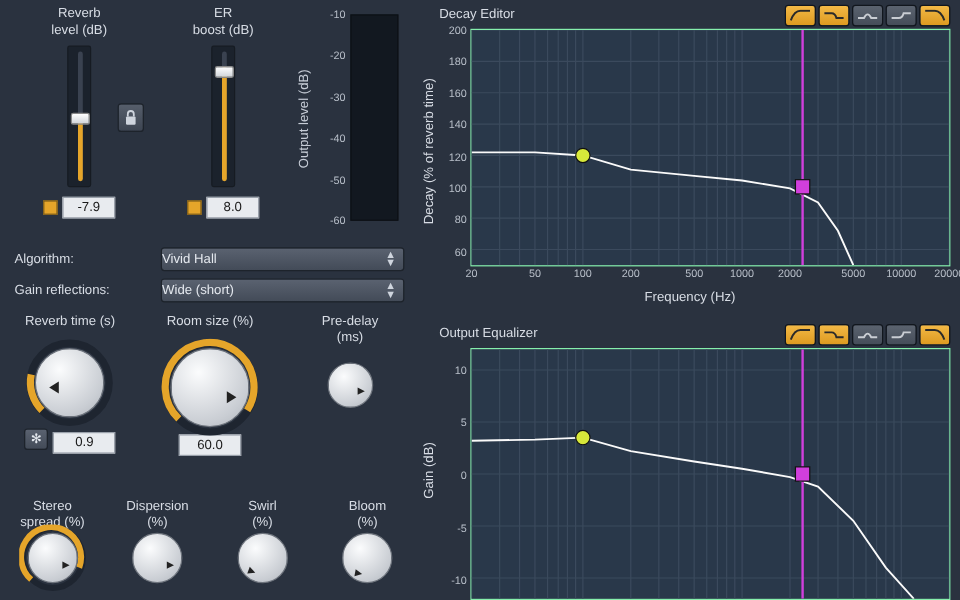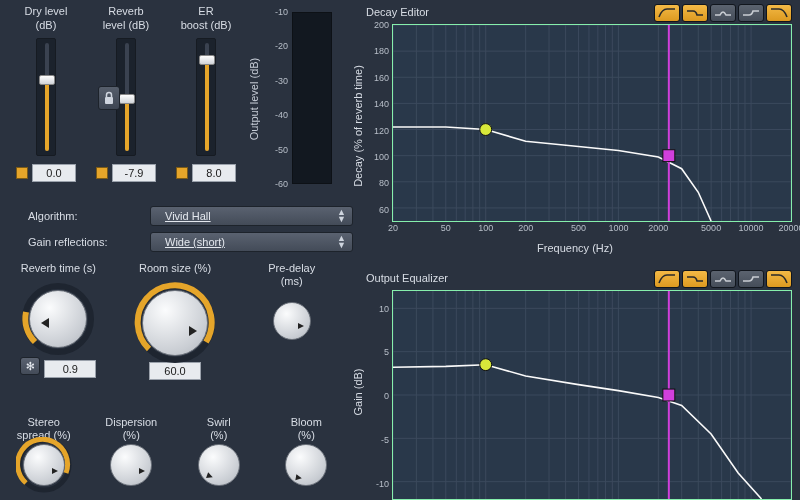--- a/index.html
+++ b/index.html
@@ -52,26 +52,26 @@
   .meter {
     position:absolute; left:40px; top:6px; width:40px; height:172px;
     background:#121820; border:1px solid #0d1116;
   }
   .meter .bar { position:absolute; bottom:0; width:18px; }
   .meter .bar.l { left:1px; }
   .meter .bar.r { right:1px; }
   .meter .seg { position:absolute; left:0; right:0; }
 
   
-  .dd-row { position:absolute; left:28px; width:325px; display:flex; align-items:center;justify-content:flex-end; }
+  .dd-row { position:absolute; left:12px; width:325px; display:flex; align-items:center;justify-content:flex-end; }
   .dd-row .dlbl { width:122px; }
   .dd {
     flex:1; height:20px; background:linear-gradient(#5a6270,#434b58);
     border:1px solid #1d232b; border-radius:3px; color:#e4e8ee;
-    padding:0 14px; line-height:18px; position:relative;text-decoration:underline;
+    padding:0 0; line-height:18px; position:relative;
   }
   .dd .arrows {
     position:absolute; right:6px; top:2px; font-size:9px; line-height:7px; color:#cfd5de;
   }
 
   
   .knob-row { position:absolute; left:0; width:350px; display:flex;}
   .knob-cell { flex:1; display:flex; flex-direction:column; align-items:center; }
   .knob-cell .lbl { text-align:center; height:28px; line-height:13px; }
   .knob { position:relative; border-radius:50%; background:radial-gradient(circle at 35% 30%, #fbfcfd, #c9cdd3 70%, #aeb3ba); border:1px solid #6d737c;}
@@ -113,32 +113,20 @@
   .node { stroke:#111; stroke-width:1; }
   .vline { stroke:#d13fdc; stroke-width:2; }
 </style>
 </head>
 <body>
 
 <div class="left-panel">
 
   <div class="sliders-row">
 
-    <div class="slider-col">
-      <div class="lbl">Dry level<br>(dB)</div>
-      <div class="vslider">
-        <div class="track"></div>
-        <div class="fill" style="height:65%"></div>
-        <div class="thumb" style="bottom:calc(65% - 5px)"></div>
-      </div>
-      <div class="val-row">
-        <div class="sq"></div>
-        <div class="valbox">0.0</div>
-      </div>
-    </div>
 
     <div class="slider-col">
       <div class="lbl">Reverb<br>level (dB)</div>
       <div class="vslider">
         <div class="track"></div>
         <div class="fill" style="height:48%"></div>
         <div class="thumb" style="bottom:calc(48% - 5px)"></div>
       </div>
       <div class="val-row">
         <div class="sq"></div>

